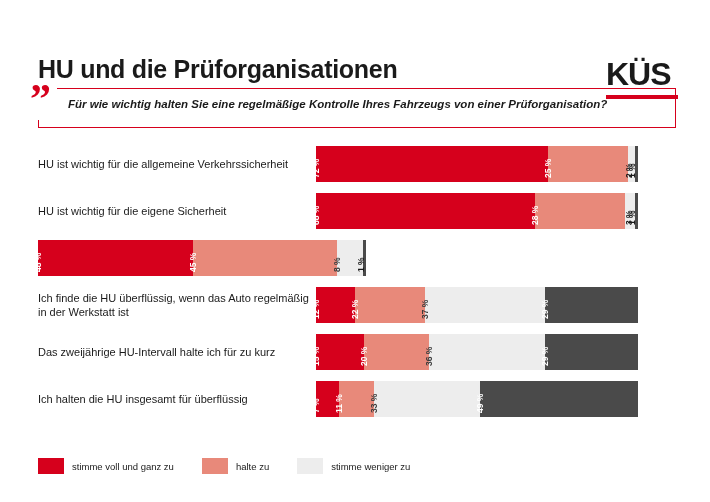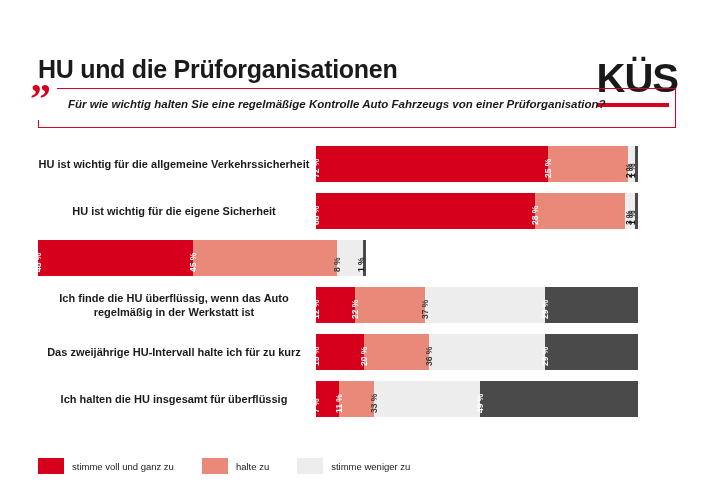--- a/index.html
+++ b/index.html
@@ -28,21 +28,21 @@
     font-weight: bold;
     letter-spacing: -0.3px;
     color: #1a1a1a;
     margin: 0;
     line-height: 30px;
   }
   .logo {
     position: absolute;
     right: 0;
     top: 2px;
-    font-size: 40px;
+    font-size: 32px;
     font-weight: bold;
     letter-spacing: -1px;
     color: #1a1a1a;
   }
   .logo .bar {
     display: block;
     width: 72px;
     height: 4px;
     background: #d6001c;
     margin-top: 2px;
@@ -89,23 +89,23 @@
   }
   .row {
     display: flex;
     align-items: center;
     height: 36px;
     margin-bottom: 11px;
   }
   .row-label {
     width: 278px;
     padding-right: 6px;
-    text-align: center;
+    text-align: left;
     font-size: 11px;
-    font-weight: bold;
+    font-weight: normal;
     line-height: 14px;
     color: #1a1a1a;
   }
   .bars {
     flex: 1;
     display: flex;
     height: 36px;
     position: relative;
   }
   .seg {
@@ -187,21 +187,21 @@
 <div class="header">
   <h1 class="title">HU und die Prüforganisationen</h1>
   <div class="logo">
     <span>KÜS</span>
     <span class="bar"></span>
   </div>
 </div>
 
 <div class="question-box"></div>
 <div class="quote-mark">”</div>
-<div class="question-text">Für wie wichtig halten Sie eine regelmäßige Kontrolle Auto Fahrzeugs von einer Prüforganisation?</div>
+<div class="question-text">Für wie wichtig halten Sie eine regelmäßige Kontrolle Ihres Fahrzeugs von einer Prüforganisation?</div>
 
 <div class="chart" id="chart">
     <div class="row">
       <div class="row-label">HU ist wichtig für die allgemeine Verkehrssicherheit</div>
       <div class="bars">
         <div class="seg s1" style="width: 231.84px;">
           <span class="seg-val">72 %</span>
         </div>
         <div class="seg s2" style="width: 80.5px;">
           <span class="seg-val">25 %</span>

